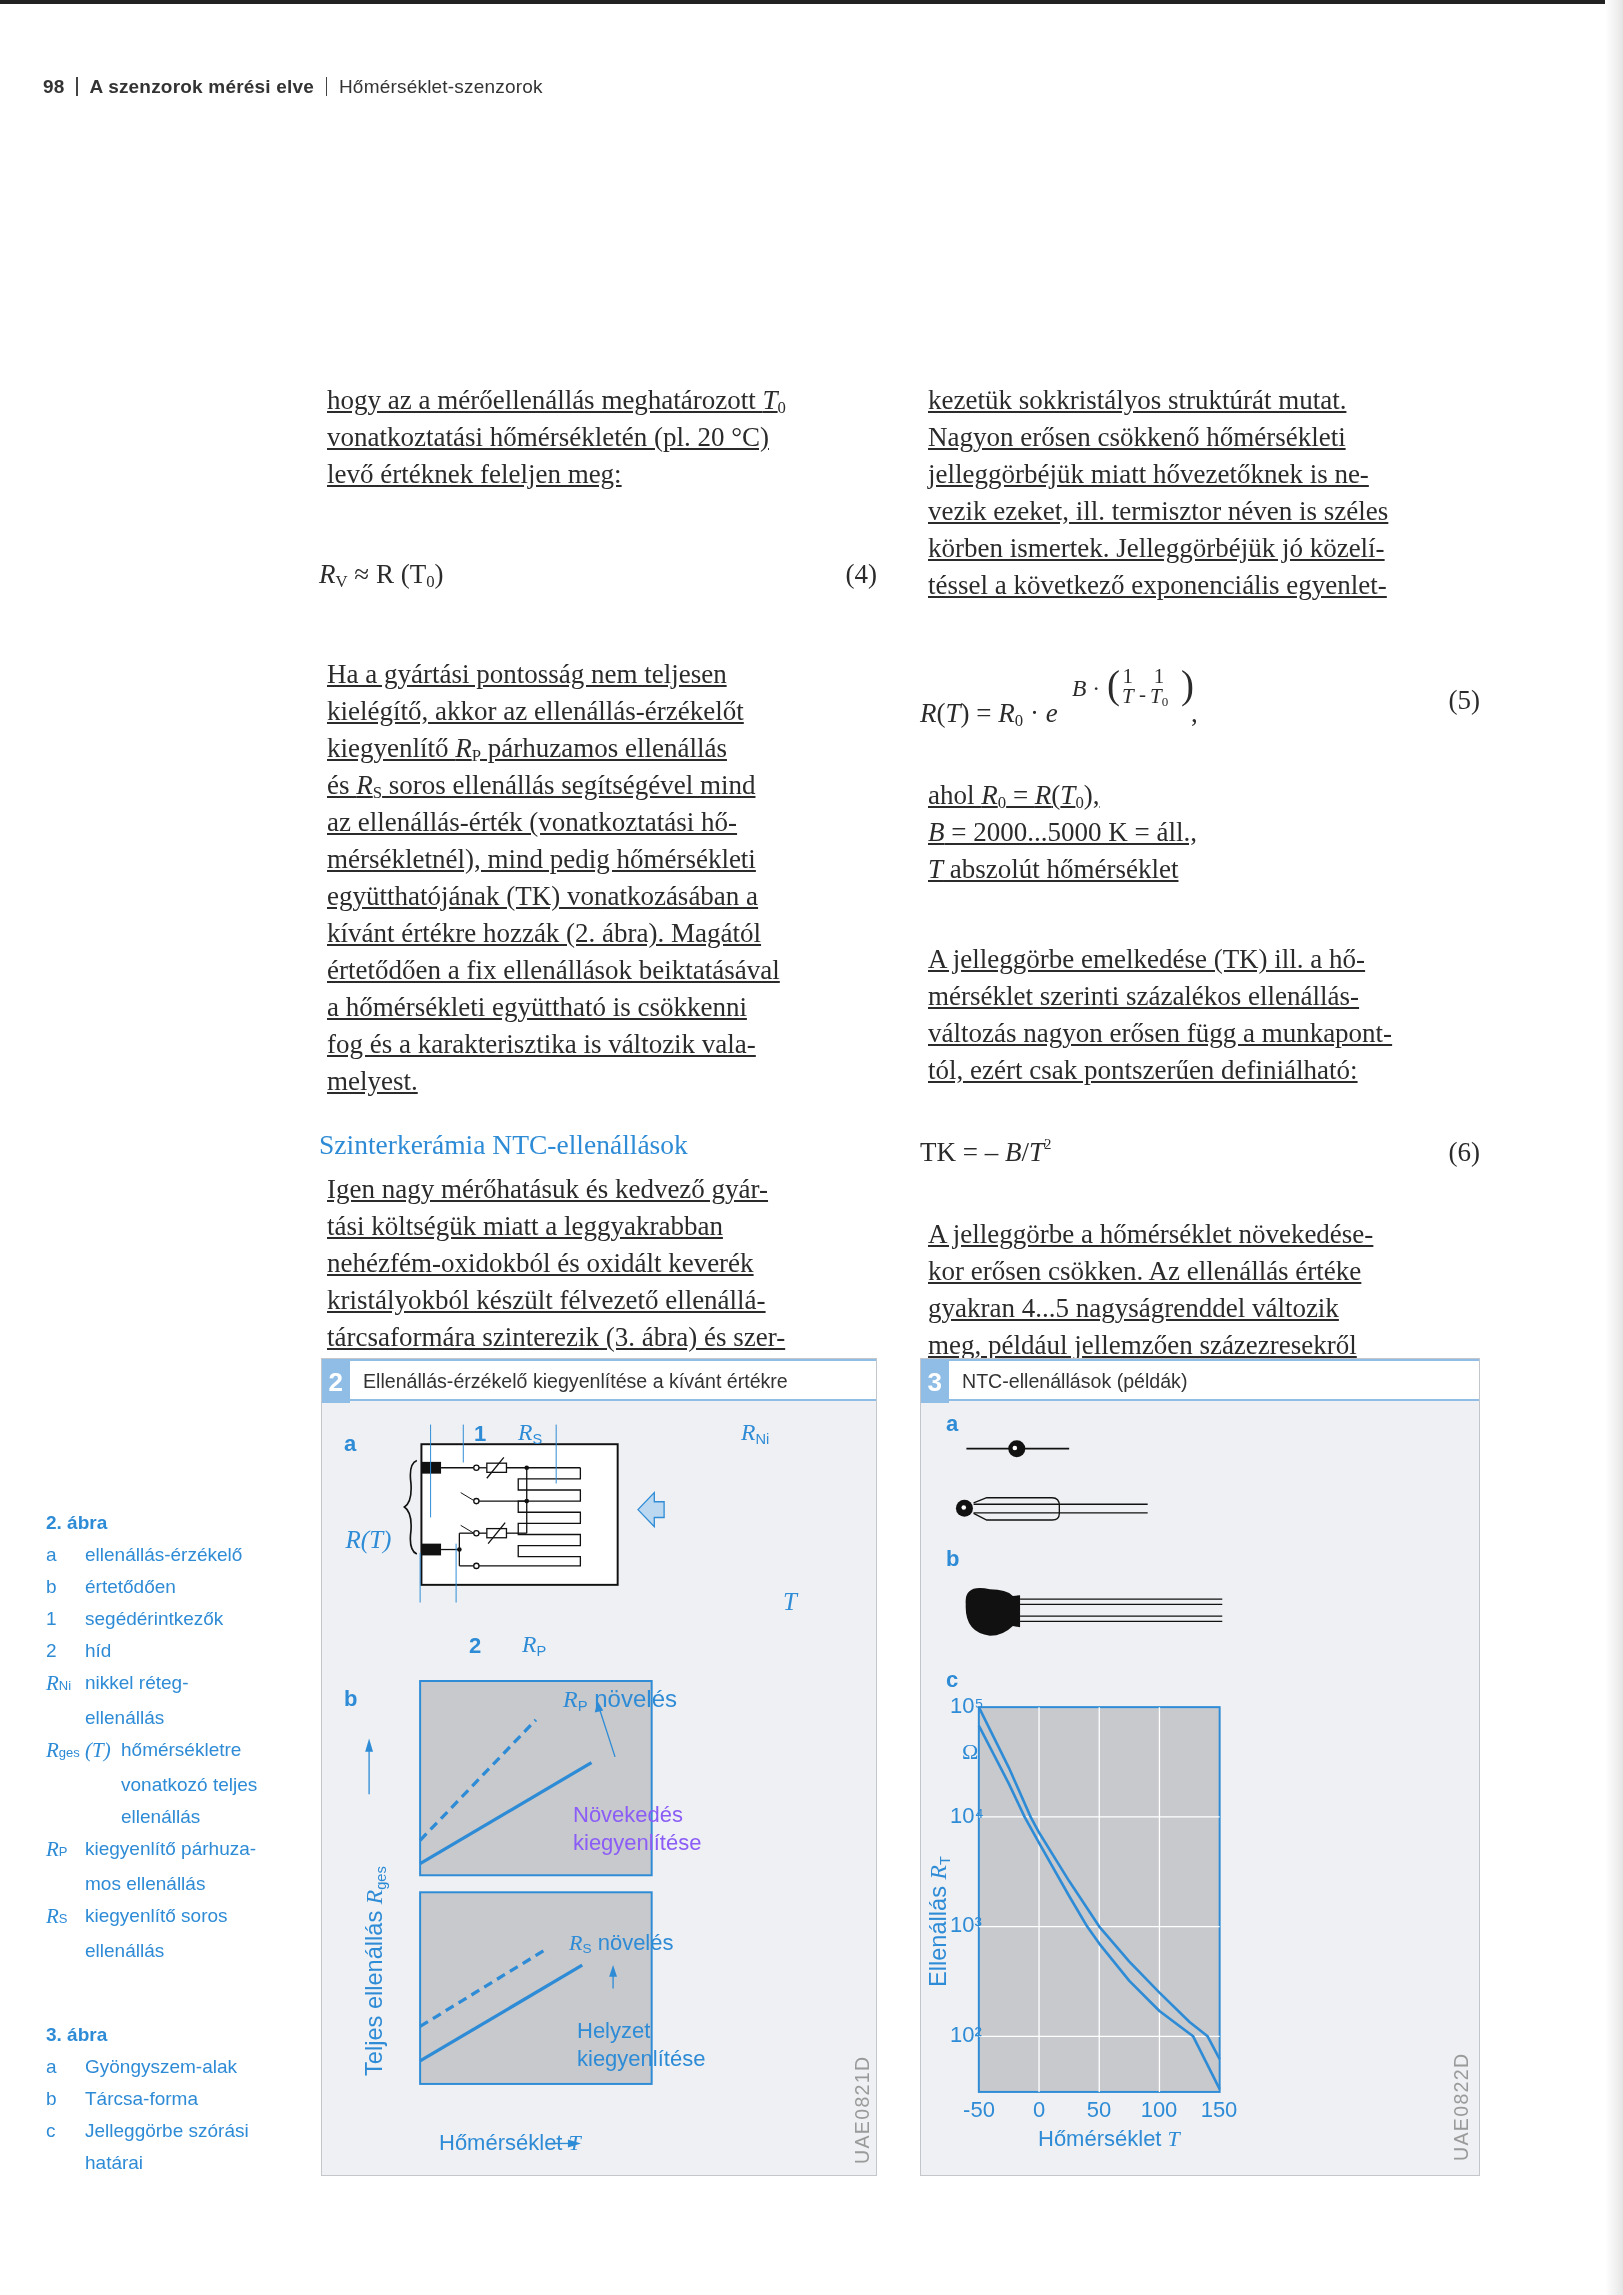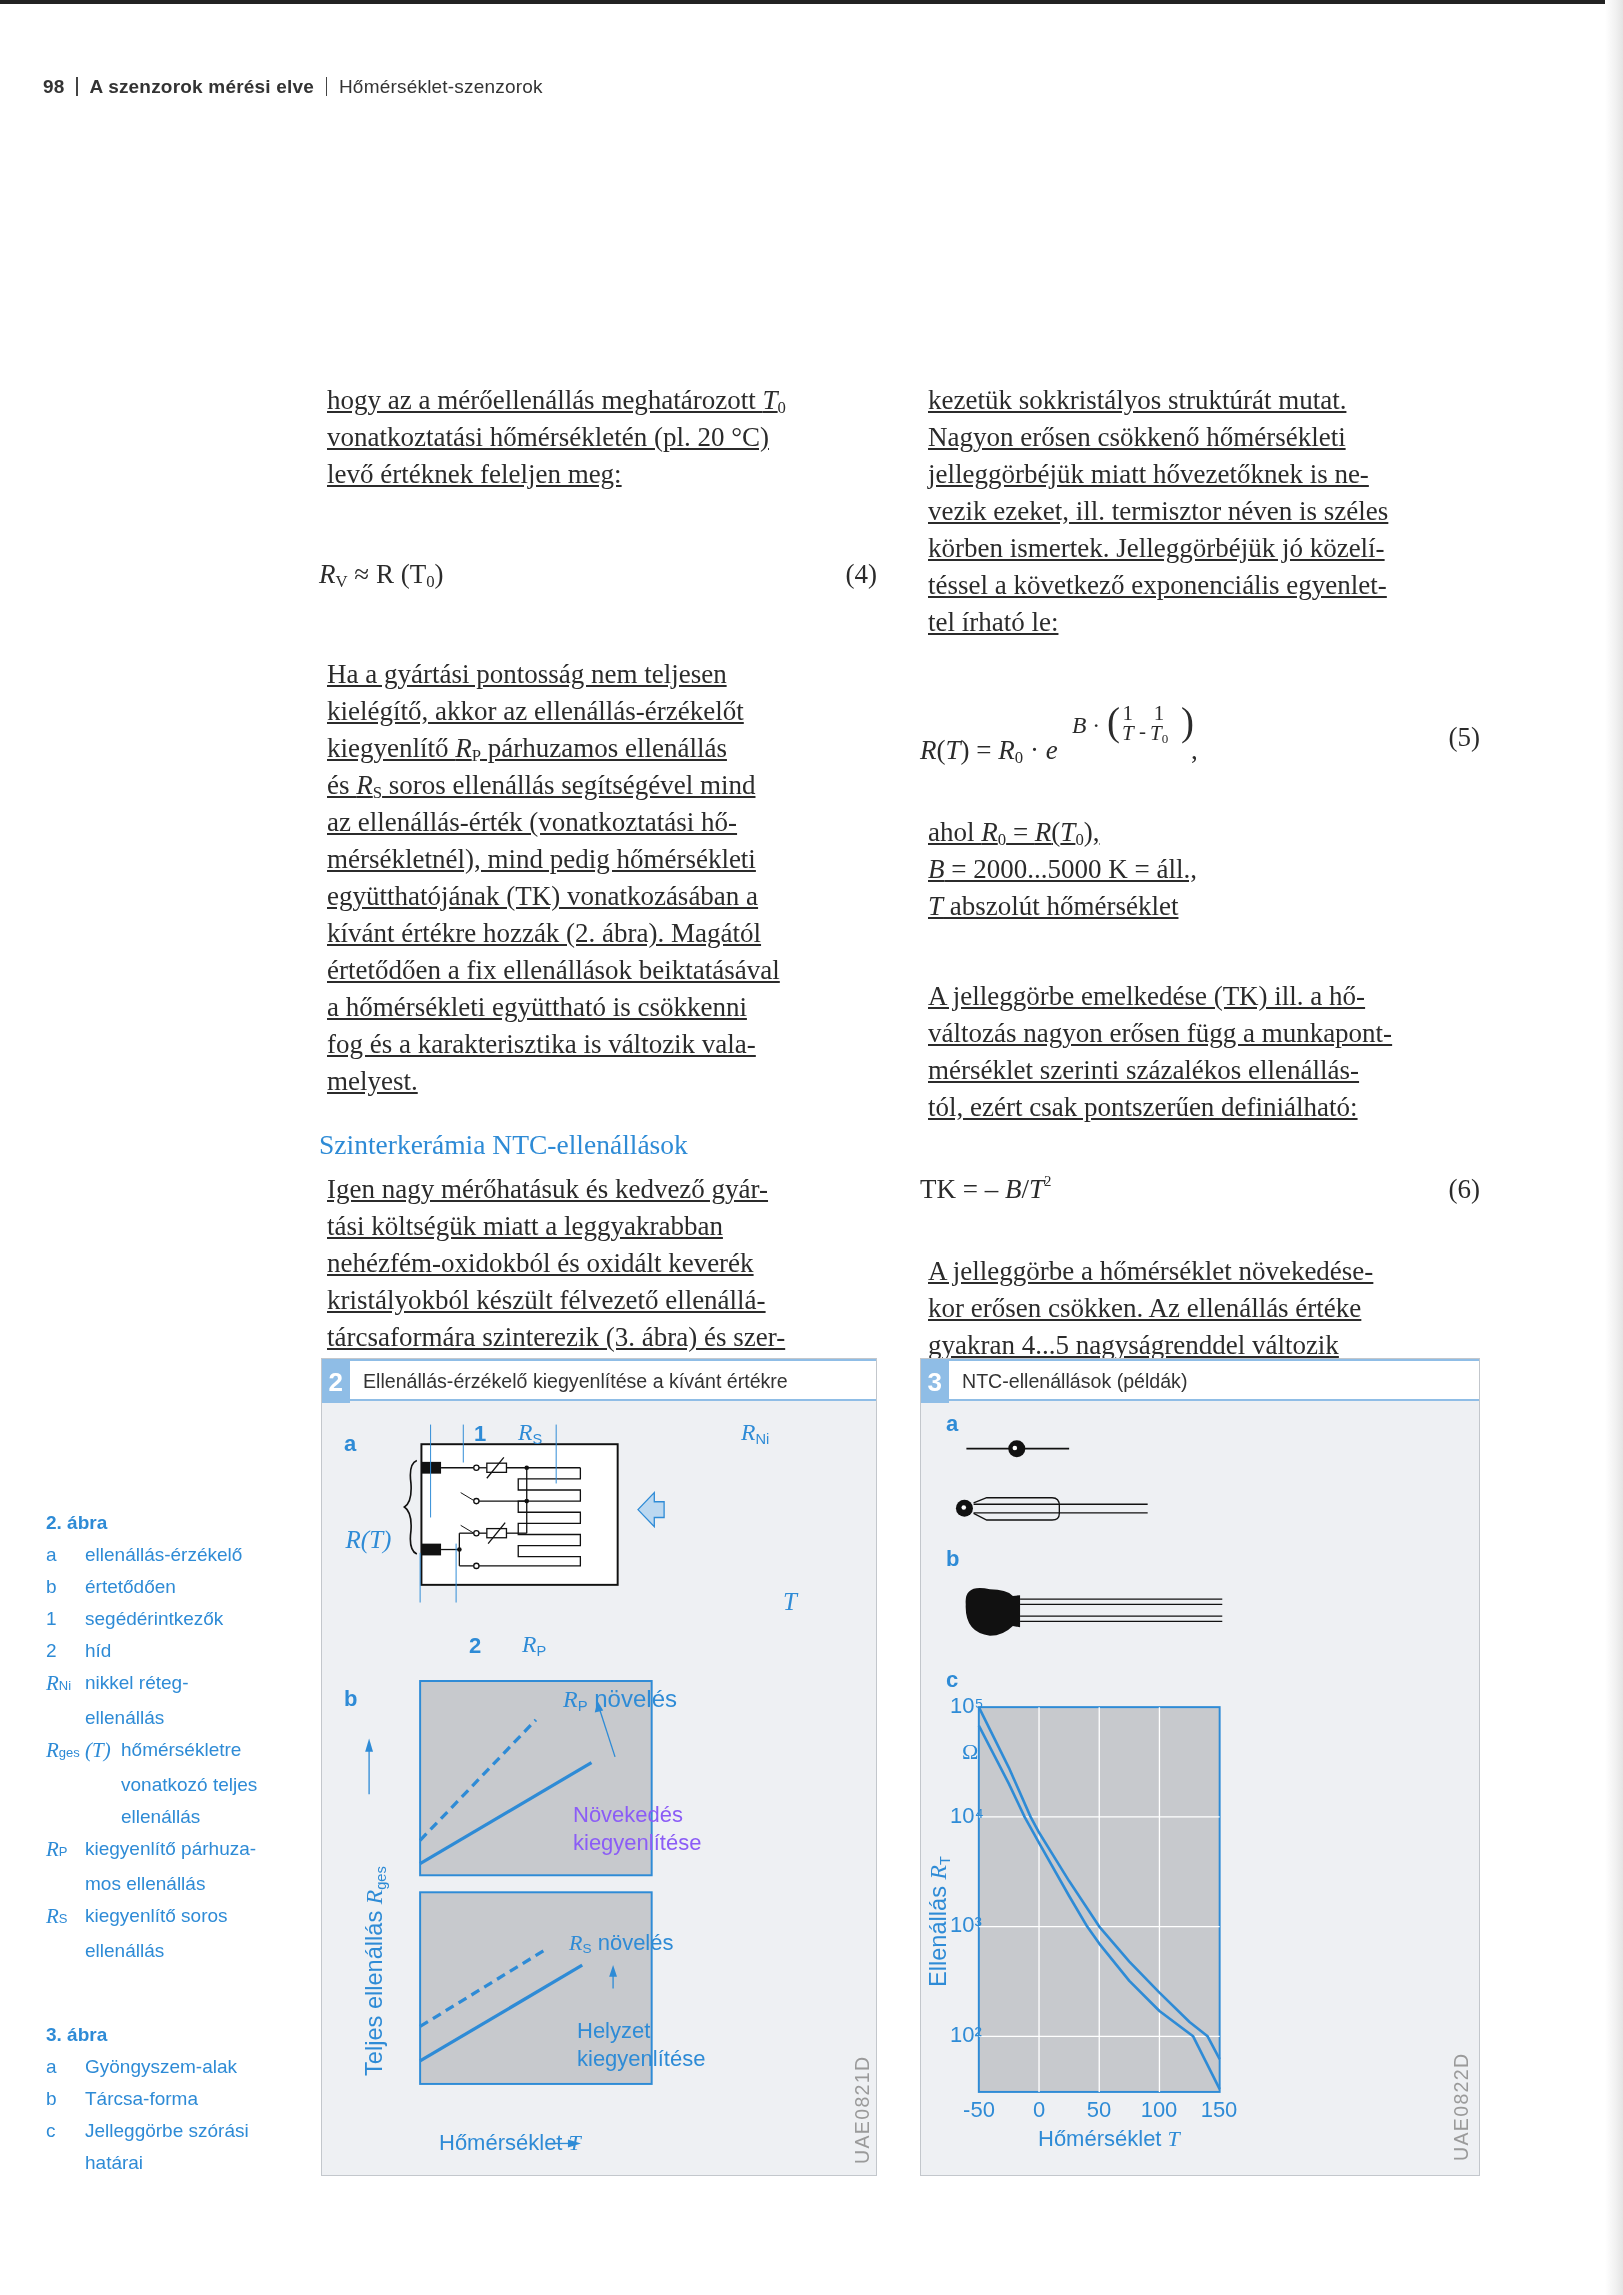--- a/index.html
+++ b/index.html
@@ -99,21 +99,20 @@
 </div>
 
 <div class="col" id="rightcol" style="left:920px; top:374px; width:560px;">
   <p id="rpara1">
       <span class="line">kezetük sokkristályos struktúrát mutat.</span>
       <span class="line">Nagyon erősen csökkenő hőmérsékleti</span>
       <span class="line">jelleggörbéjük miatt hővezetőknek is ne-</span>
       <span class="line">vezik ezeket, ill. termisztor néven is széles</span>
       <span class="line">körben ismertek. Jelleggörbéjük jó közelí-</span>
       <span class="line">téssel a következő exponenciális egyenlet-</span>
-      <span class="line">tel írható le:</span>
     </p>
   <div style="height:63px"></div>
   <div class="eq" style="height:52px">
     <span style="position:absolute; left:0; top:19.6px;"><i>R</i>(<i>T</i>) = <i>R</i><sub>0</sub> · <i>e</i></span>
     <span style="position:absolute; left:152px; top:-5.2px; font-size:23.6px;"><i>B</i> · </span>
     <span style="position:absolute; left:187px; top:-9.2px; font-size:39px; font-weight:lighter;">(</span>
     <span style="position:absolute; left:202px; top:-7.9px; font-size:21px; line-height:19.6px; text-align:center;">1<br><i>T</i></span>
     <span style="position:absolute; left:219px; top:1.3px; font-size:21px;">-</span>
     <span style="position:absolute; left:230px; top:-7.9px; font-size:21px; line-height:19.6px; text-align:center;">1<br><i>T</i><sub>0</sub></span>
     <span style="position:absolute; left:261px; top:-9.2px; font-size:39px; font-weight:lighter;">)</span>
@@ -122,22 +121,22 @@
   </div>
   <div style="height:42px"></div>
   <p>
     <span class="line">ahol <i>R</i><sub>0</sub> = <i>R</i>(<i>T</i><sub>0</sub>),</span>
     <span class="line"><i>B</i> = 2000...5000 K = áll.,</span>
     <span class="line"><i>T</i> abszolút hőmérséklet</span>
   </p>
   <div class="gap"></div>
   <p id="rpara2">
       <span class="line">A jelleggörbe emelkedése (TK) ill. a hő-</span>
+      <span class="line">mérséklet szerinti százalékos ellenállás-</span>
       <span class="line">változás nagyon erősen függ a munkapont-</span>
-      <span class="line">mérséklet szerinti százalékos ellenállás-</span>
       <span class="line">tól, ezért csak pontszerűen definiálható:</span>
     </p>
   <div class="gap"></div>
   <div class="eq">
     <span>TK = – <i>B</i>/<i>T</i><sup>2</sup></span>
     <span class="num">(6)</span>
   </div>
   <div class="gap"></div>
   <p id="rpara3">
       <span class="line">A jelleggörbe a hőmérséklet növekedése-</span>

